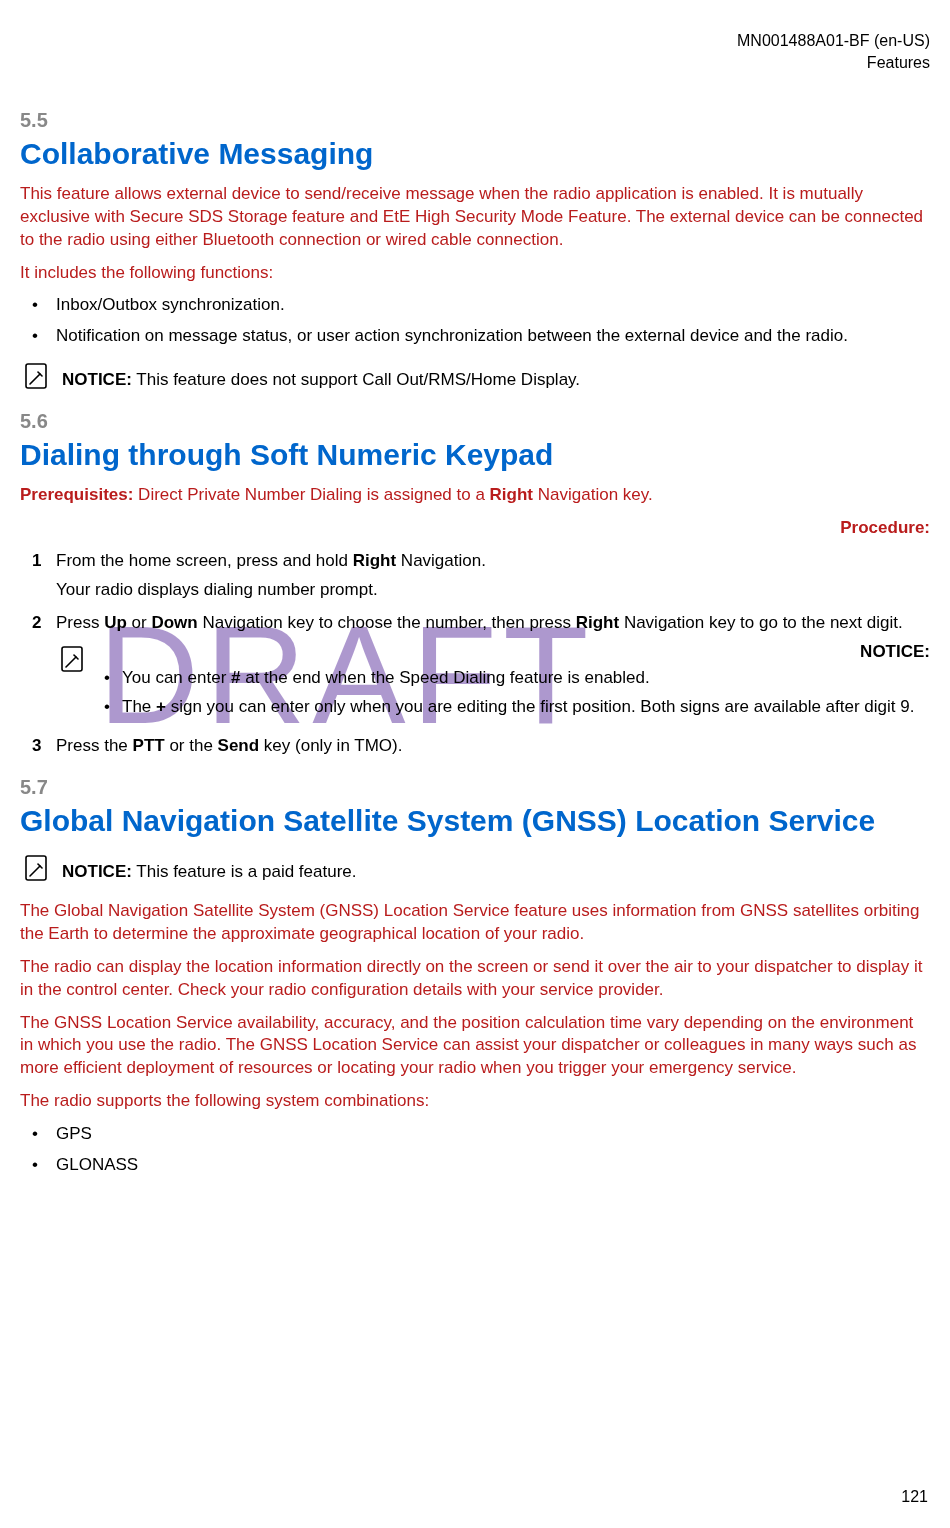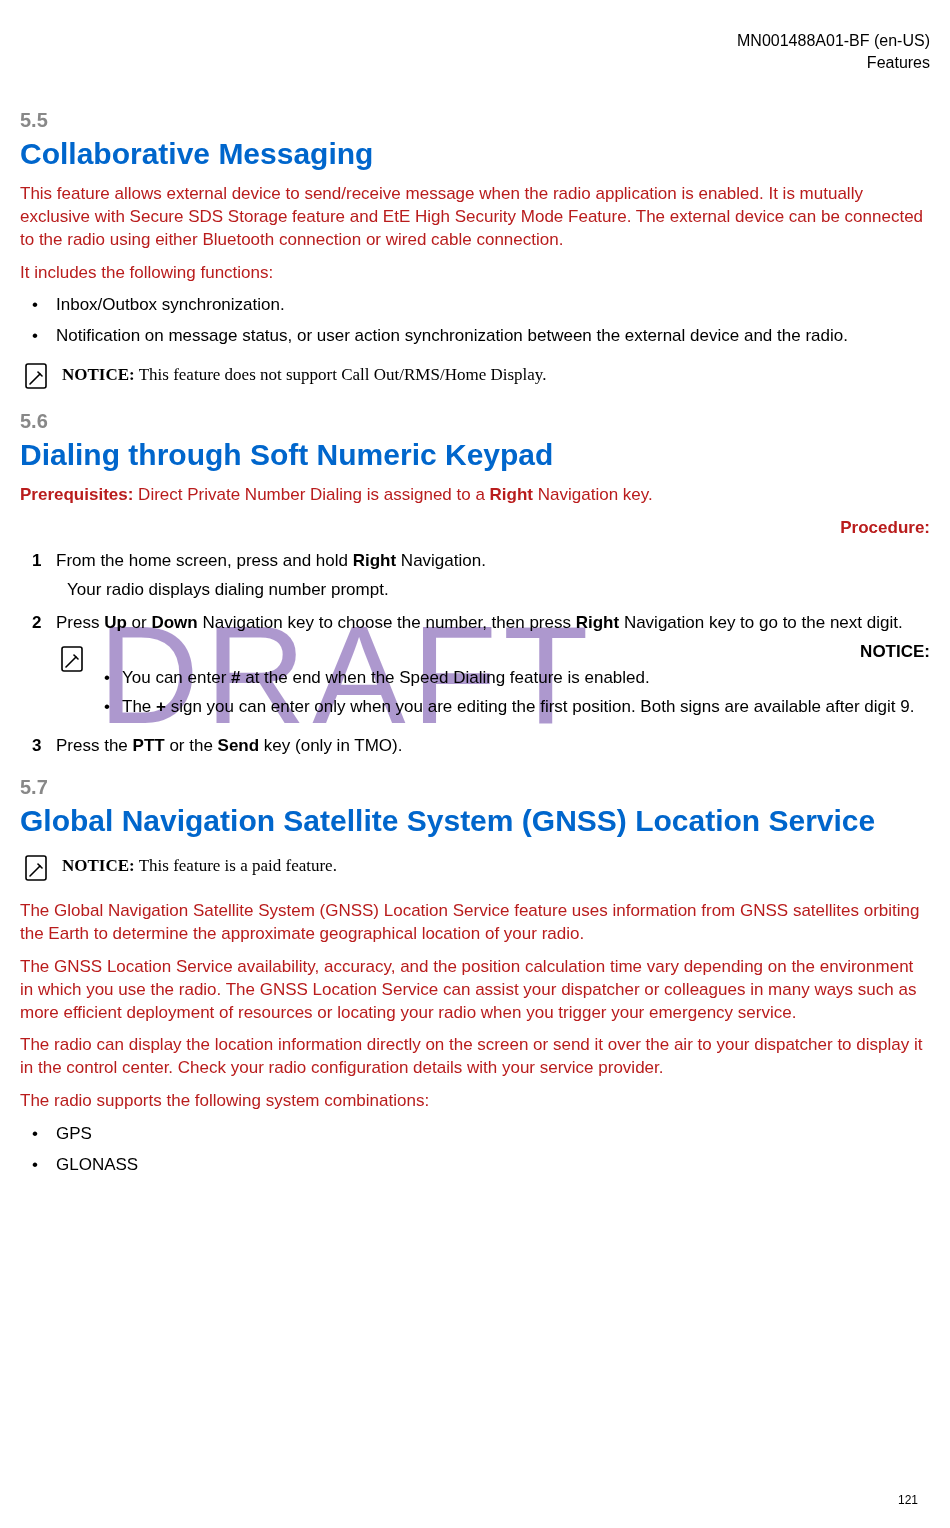--- a/index.html
+++ b/index.html
@@ -52,23 +52,22 @@
       margin-bottom: 8px;
     }
     .bullet-list li::before {
       content: "•";
       position: absolute;
       left: 12px;
       top: 0;
     }
     .notice-block {
       display: flex;
-      align-items: center;
+      align-items: flex-end;
       margin: 8px 0 16px 0;
-      font-family: Liberation Serif, serif;
     }
     .notice-icon {
       width: 32px;
       height: 32px;
       flex-shrink: 0;
       margin-right: 10px;
       margin-top: 2px;
     }
     .notice-icon svg {
       width: 100%;
@@ -97,21 +96,20 @@
     }
     .procedure-list > li::before {
       content: counter(step);
       position: absolute;
       left: 12px;
       top: 0;
       font-weight: bold;
     }
     .step-sub {
       margin-top: 6px;
-      margin-left: 11px;
     }
     .nested-notice {
       display: flex;
       align-items: flex-start;
       margin-top: 6px;
     }
     .nested-notice .notice-content {
       flex: 1;
     }
     .nested-bullets {
@@ -143,22 +141,22 @@
       user-select: none;
       z-index: 0;
     }
     .content-wrapper {
       position: relative;
       z-index: 1;
     }
     .page-number {
       position: absolute;
       bottom: 20px;
-      right: 32px;
-      font-size: 12px;
+      right: 22px;
+      font-size: 16px;
     }
   </style>
 </head>
 <body>
 
 <div class="watermark">DRAFT</div>
 
 <div class="content-wrapper">
 
   <div class="header-meta">
@@ -234,22 +232,22 @@
         <rect x="6" y="4" width="20" height="24" rx="2"></rect>
         <path d="M10 24 L20 14" stroke-linecap="round"></path>
         <path d="M18 12 L22 16" stroke-linecap="round"></path>
       </svg>
     </span>
     <div class="notice-content">
       <span class="notice-label">NOTICE:</span><span> This feature is a paid feature.</span>
     </div>
   </div>
   <p class="body-text">The Global Navigation Satellite System (GNSS) Location Service feature uses information from GNSS satellites orbiting the Earth to determine the approximate geographical location of your radio.</p>
+  <p class="body-text">The radio can display the location information directly on the screen or send it over the air to your dispatcher to display it in the control center. Check your radio configuration details with your service provider.</p>
   <p class="body-text">The GNSS Location Service availability, accuracy, and the position calculation time vary depending on the environment in which you use the radio. The GNSS Location Service can assist your dispatcher or colleagues in many ways such as more efficient deployment of resources or locating your radio when you trigger your emergency service.</p>
-  <p class="body-text">The radio can display the location information directly on the screen or send it over the air to your dispatcher to display it in the control center. Check your radio configuration details with your service provider.</p>
   <p class="body-text">The radio supports the following system combinations:</p>
   <ul class="bullet-list">
     <li>GPS</li>
     <li>GLONASS</li>
   </ul>
 
 </div>
 
 <div class="page-number">121</div>
 

